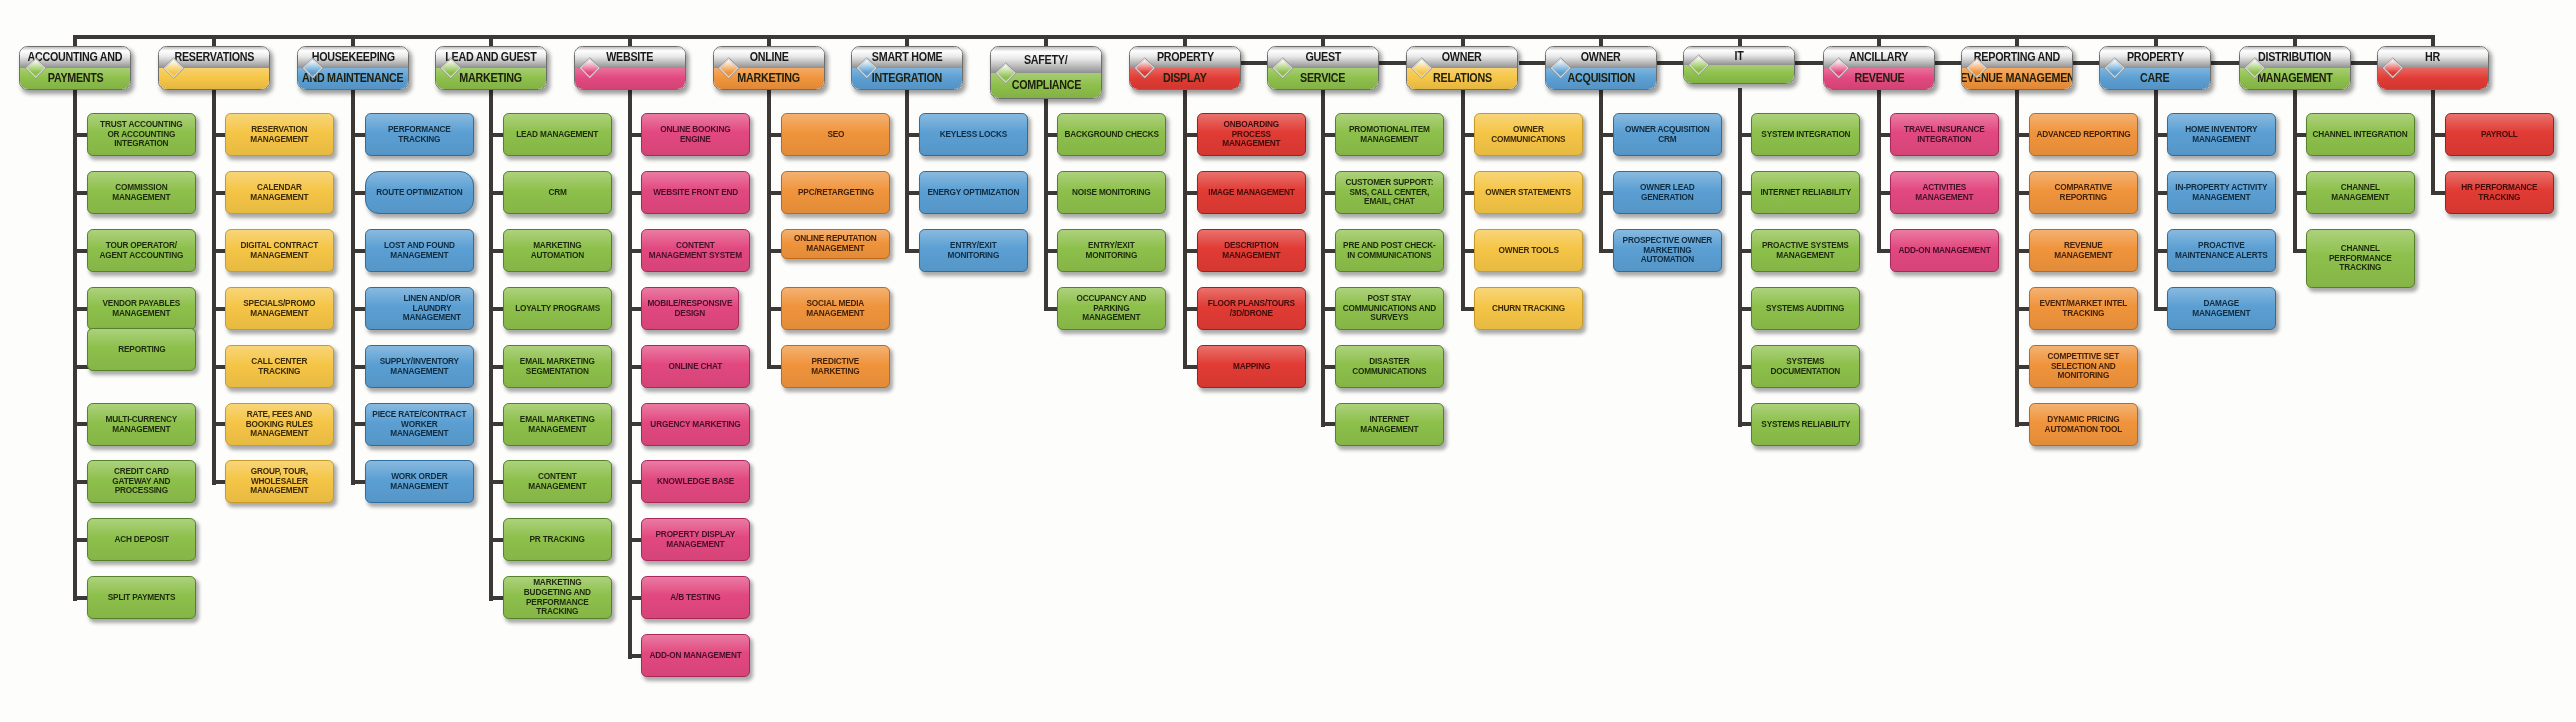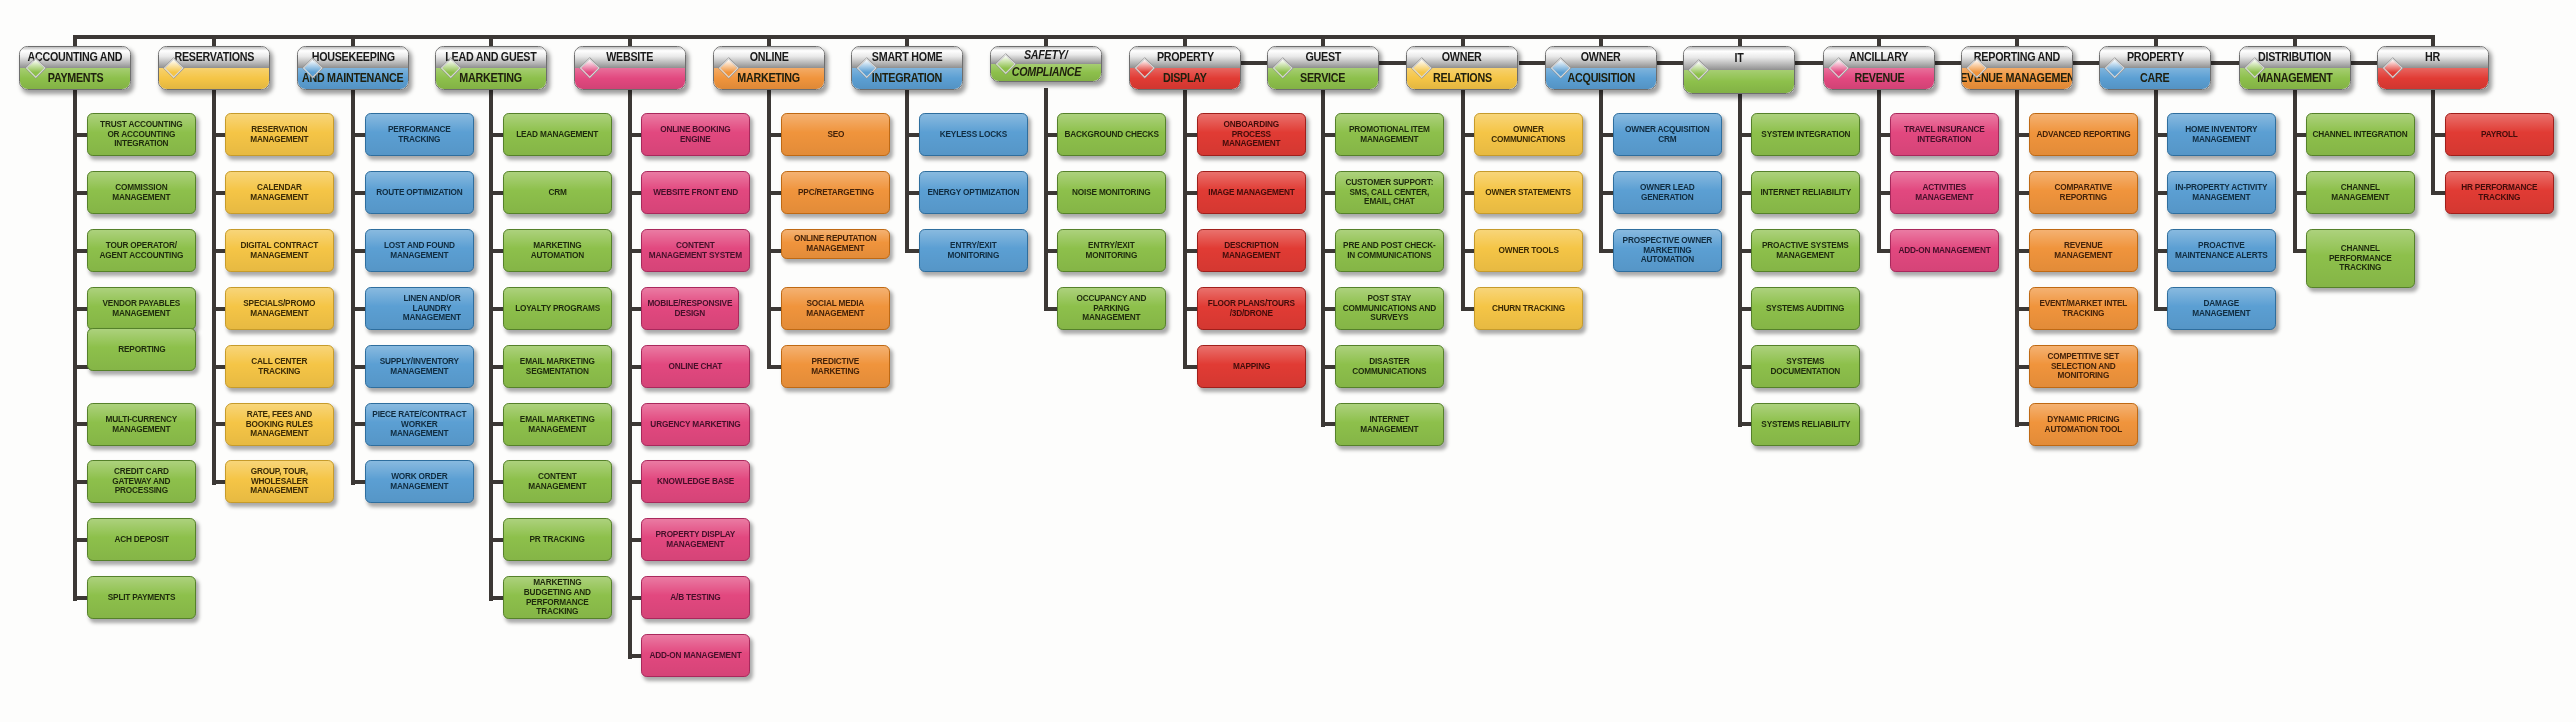--- a/index.html
+++ b/index.html
@@ -143,21 +143,21 @@
       <div class="cat-bottom" style="background: linear-gradient(rgba(255, 255, 255, 0.22), rgba(255, 255, 255, 0) 50%, rgba(0, 0, 0, 0.08)), rgb(91, 159, 211);">
         <span class="htext">AND MAINTENANCE</span>
       </div>
       <div class="diamond" style="background: linear-gradient(135deg, rgb(255, 255, 255) 0%, rgb(91, 159, 211) 75%);"></div>
     </div>
     <div class="conn" style="left: 353px; top: 133px; width: 14px; height: 3.9px; background: rgb(60, 56, 53);"></div>
     <div class="feature" style="left: 365px; top: 113px; width: 109px; height: 43px; background-color: rgb(91, 159, 211); border-color: rgb(46, 110, 158); color: rgb(16, 44, 64);">
       <span class="ftext">PERFORMANCE TRACKING</span>
     </div>
     <div class="conn" style="left: 353px; top: 191px; width: 14px; height: 3.9px; background: rgb(60, 56, 53);"></div>
-    <div class="feature" style="left: 365px; top: 171px; width: 109px; height: 43px; background-color: rgb(91, 159, 211); border-color: rgb(46, 110, 158); color: rgb(16, 44, 64);">
+    <div class="feature" style="left: 365px; top: 171px; width: 109px; height: 43px; background-color: rgb(91, 159, 211); border-color: rgb(46, 110, 158); color: rgb(16, 44, 64); border-radius: 14px;">
       <span class="ftext">ROUTE OPTIMIZATION</span>
     </div>
     <div class="conn" style="left: 353px; top: 249px; width: 14px; height: 3.9px; background: rgb(60, 56, 53);"></div>
     <div class="feature" style="left: 365px; top: 229px; width: 109px; height: 43px; background-color: rgb(91, 159, 211); border-color: rgb(46, 110, 158); color: rgb(16, 44, 64);">
       <span class="ftext">LOST AND FOUND MANAGEMENT</span>
     </div>
     <div class="conn" style="left: 353px; top: 307px; width: 14px; height: 3.9px; background: rgb(60, 56, 53);"></div>
     <div class="feature" style="left: 365px; top: 287px; width: 109px; height: 43px; background-color: rgb(91, 159, 211); border-color: rgb(46, 110, 158); color: rgb(16, 44, 64); padding-left: 28px;">
       <span class="ftext">LINEN AND/OR LAUNDRY MANAGEMENT</span>
     </div>
@@ -320,21 +320,21 @@
     <div class="conn" style="left: 907px; top: 191px; width: 14px; height: 3.9px; background: rgb(60, 56, 53);"></div>
     <div class="feature" style="left: 919px; top: 171px; width: 109px; height: 43px; background-color: rgb(91, 159, 211); border-color: rgb(46, 110, 158); color: rgb(16, 44, 64);">
       <span class="ftext">ENERGY OPTIMIZATION</span>
     </div>
     <div class="conn" style="left: 907px; top: 249px; width: 14px; height: 3.9px; background: rgb(60, 56, 53);"></div>
     <div class="feature" style="left: 919px; top: 229px; width: 109px; height: 43px; background-color: rgb(91, 159, 211); border-color: rgb(46, 110, 158); color: rgb(16, 44, 64);">
       <span class="ftext">ENTRY/EXIT MONITORING</span>
     </div>
     <div class="conn" style="left: 1044px; top: 35px; width: 3.9px; height: 14px; background: rgb(60, 56, 53);"></div>
     <div class="conn" style="left: 1044px; top: 88px; width: 3.9px; height: 223px; background: rgb(60, 56, 53);"></div>
-    <div class="cat-header" style="left: 990px; top: 46px; width: 112px; height: 36px; font-style: italic;">
+    <div class="cat-header" style="left: 990px; top: 46px; width: 112px; height: 53px;">
       <div class="cat-top">
         <span class="htext">SAFETY/</span>
       </div>
       <div class="cat-bottom" style="background: linear-gradient(rgba(255, 255, 255, 0.22), rgba(255, 255, 255, 0) 50%, rgba(0, 0, 0, 0.08)), rgb(141, 192, 75);">
         <span class="htext">COMPLIANCE</span>
       </div>
       <div class="diamond" style="background: linear-gradient(135deg, rgb(255, 255, 255) 0%, rgb(141, 192, 75) 75%);"></div>
     </div>
     <div class="conn" style="left: 1046px; top: 133px; width: 14px; height: 3.9px; background: rgb(60, 56, 53);"></div>
     <div class="feature" style="left: 1057px; top: 113px; width: 109px; height: 43px; background-color: rgb(141, 192, 75); border-color: rgb(85, 129, 42); color: rgb(30, 42, 13);">
@@ -468,21 +468,21 @@
     <div class="feature" style="left: 1613px; top: 171px; width: 109px; height: 43px; background-color: rgb(91, 159, 211); border-color: rgb(46, 110, 158); color: rgb(16, 44, 64);">
       <span class="ftext">OWNER LEAD GENERATION</span>
     </div>
     <div class="conn" style="left: 1601px; top: 249px; width: 14px; height: 3.9px; background: rgb(60, 56, 53);"></div>
     <div class="feature" style="left: 1613px; top: 229px; width: 109px; height: 43px; background-color: rgb(91, 159, 211); border-color: rgb(46, 110, 158); color: rgb(16, 44, 64);">
       <span class="ftext">PROSPECTIVE OWNER MARKETING AUTOMATION</span>
     </div>
     <div class="conn" style="left: 1738px; top: 35px; width: 3.9px; height: 14px; background: rgb(60, 56, 53);"></div>
     <div class="conn" style="left: 1795px; top: 61px; width: 29px; height: 3.9px; background: rgb(60, 56, 53);"></div>
     <div class="conn" style="left: 1738px; top: 88px; width: 3.9px; height: 339px; background: rgb(60, 56, 53);"></div>
-    <div class="cat-header" style="left: 1683px; top: 46px; width: 112px; height: 48px;">
+    <div class="cat-header" style="left: 1683px; top: 46px; width: 112px; height: 38px;">
       <div class="cat-top">
         <span class="htext">IT</span>
       </div>
       <div class="cat-bottom" style="background: linear-gradient(rgba(255, 255, 255, 0.22), rgba(255, 255, 255, 0) 50%, rgba(0, 0, 0, 0.08)), rgb(141, 192, 75);">
         <span class="htext"></span>
       </div>
       <div class="diamond" style="background: linear-gradient(135deg, rgb(255, 255, 255) 0%, rgb(141, 192, 75) 75%);"></div>
     </div>
     <div class="conn" style="left: 1739px; top: 133px; width: 14px; height: 3.9px; background: rgb(60, 56, 53);"></div>
     <div class="feature" style="left: 1751px; top: 113px; width: 109px; height: 43px; background-color: rgb(141, 192, 75); border-color: rgb(85, 129, 42); color: rgb(30, 42, 13);">

